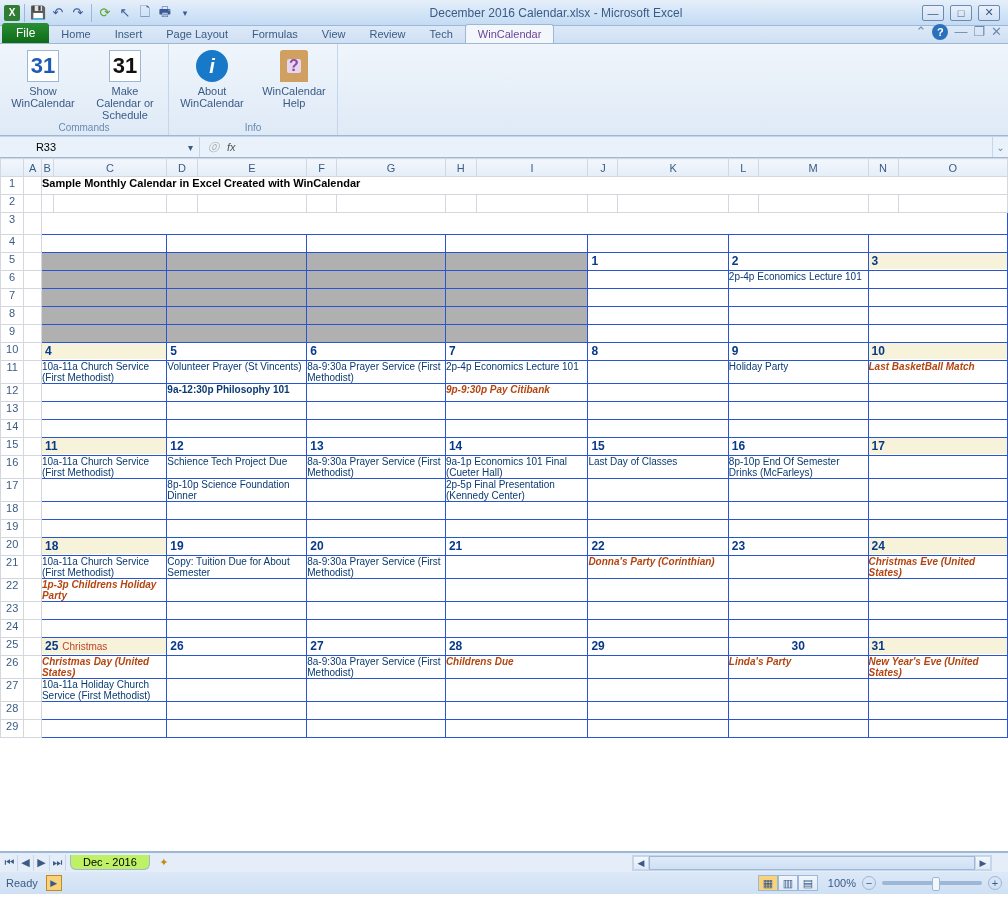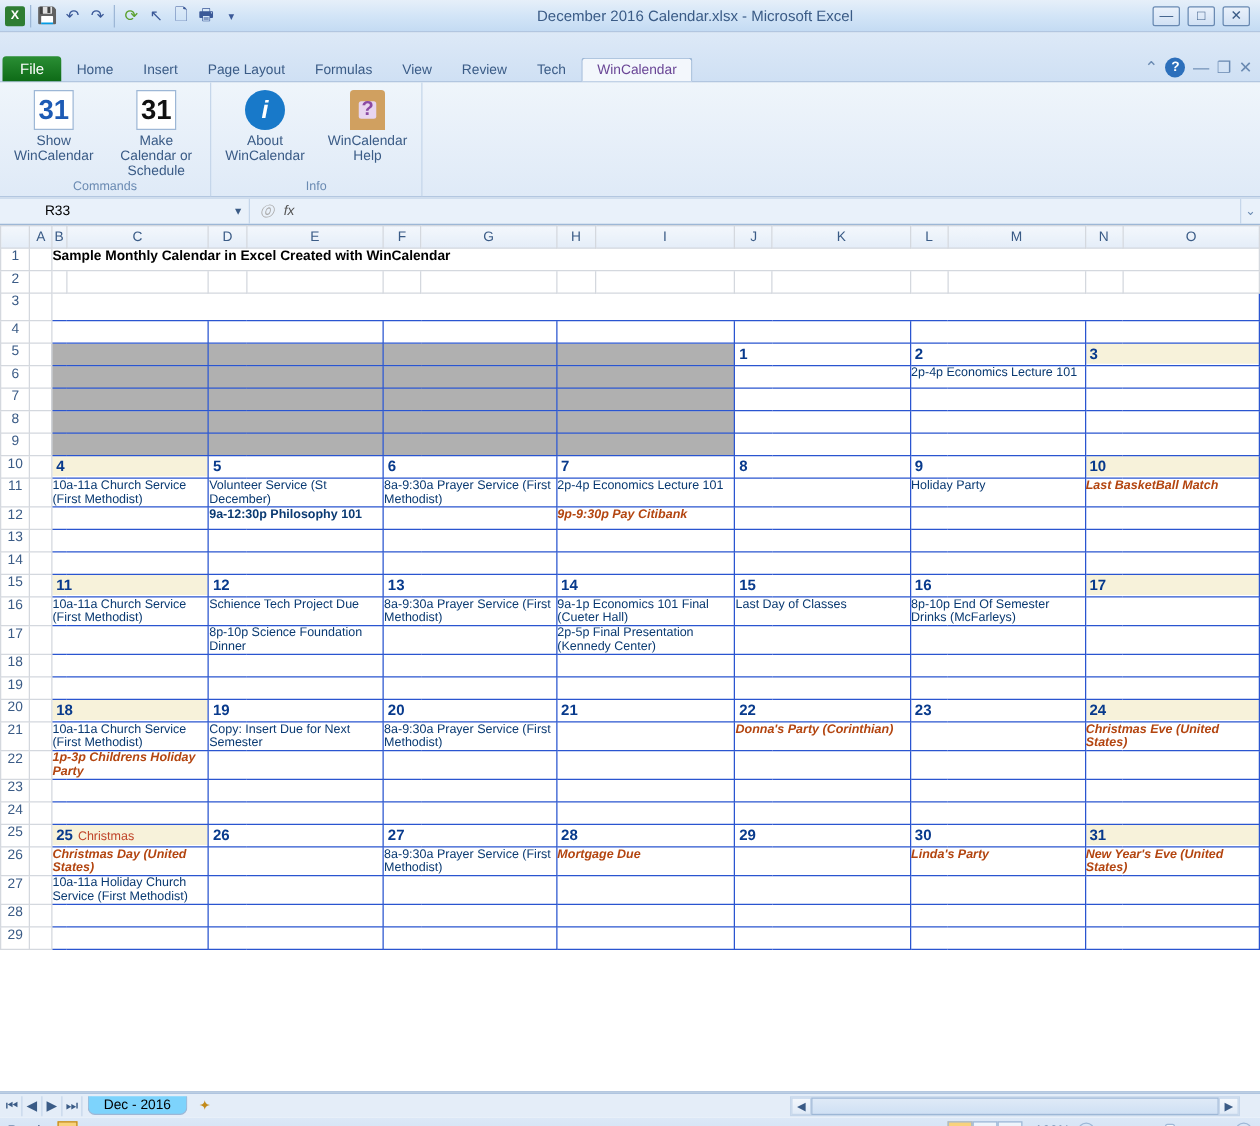--- a/index.html
+++ b/index.html
@@ -16,21 +16,21 @@
   }
   .qat { display: flex; align-items: center; gap: 2px; padding: 0 4px; }
   .excel-icon { width: 16px; height: 16px; background: #2e7d32; color: #fff; font-size: 10px; font-weight: bold; display: flex; align-items: center; justify-content: center; border-radius: 2px; }
   .qat-sep { width: 1px; height: 18px; background: #9db7d6; margin: 0 2px; }
   .qat-btn { width: 18px; height: 18px; display: flex; align-items: center; justify-content: center; font-size: 13px; color: #3b5998; cursor: pointer; }
   .title-text { flex: 1; text-align: center; color: #3a5b86; font-size: 12px; }
   .win-controls { display: flex; gap: 6px; padding: 0 8px; }
   .win-btn { width: 22px; height: 16px; border: 1px solid #6a8ab2; border-radius: 2px; background: linear-gradient(to bottom,#eaf1fb,#d1e1f4); display:flex; align-items:center; justify-content:center; font-size:11px; color:#3a5b86; cursor:pointer; }
 
   
-  .ribbon-tabs { height: 40px; background: linear-gradient(to bottom,#dde9f7,#cfe0f4); display:flex; align-items:flex-end; font-size:11px; border-bottom:1px solid #9db7d6; padding-left: 2px; justify-content: center;}
+  .ribbon-tabs { height: 18px; background: linear-gradient(to bottom,#dde9f7,#cfe0f4); display:flex; align-items:flex-end; font-size:11px; border-bottom:1px solid #9db7d6; padding-left: 2px; justify-content: center;}
   .ribbon-tabs .file-tab { background: linear-gradient(to bottom,#2a8e34,#0e6b17); color:#fff; padding: 3px 14px; border-top-left-radius:3px; border-top-right-radius:3px; font-size:12px; cursor:pointer;}
   .ribbon-tabs .tab { padding: 3px 12px; color:#3a5b86; cursor:pointer;}
   .ribbon-tabs .tab.active { background:#f3f7fc; border:1px solid #9db7d6; border-bottom:none; border-top-left-radius:3px; border-top-right-radius:3px; color:#6a4696;}
   .tabs-right { margin-left:auto; display:flex; gap:6px; padding:0 6px 3px 0; }
   .help-circle { width:16px; height:16px; background:#2c6fbb; color:#fff; border-radius:50%; display:flex; align-items:center; justify-content:center; font-size:11px; font-weight:bold; cursor:pointer;}
 
   
   .ribbon { height: 92px; background: linear-gradient(to bottom,#eff5fb,#dfeaf7); border-bottom:1px solid #9db7d6; display:flex; font-size:11px;}
   .ribbon-group { display:flex; flex-direction:column; border-right:1px solid #c5d6ea; padding: 2px 8px 0 8px;}
   .ribbon-group-row { display:flex; gap: 12px; flex:1; align-items:flex-start; padding-top:4px;}
@@ -76,21 +76,21 @@
   .ev-blue { background:#d2f4f4; color:#0a3a72; }
   .ev-yellow { background:#f7f2da; color:#0a3a72; }
   .ev-orange { background:#f7c48a; color:#b34510; font-style:italic; font-weight:bold;}
   .dimcell { background:#b0b0b0 !important; }
   .wkend-fill { background:#f7f2da;}
 
   
   .sheet-tabs { height:20px; border-top:1px solid #9db7d6; display:flex; align-items:center; font-size:11px; background:#e4edf8; position:relative;}
   .sheet-nav { display:flex; gap:0; padding:0 2px;}
   .sheet-nav span { width:16px; height:16px; display:flex; align-items:center; justify-content:center; color:#3a5b86; cursor:pointer; border-right:1px solid #c5d6ea;}
-  .sheet-tab { background:#7dd3fc; border:1px solid #9db7d6; border-top:none; padding:1px 12px; border-radius:0 0 6px 6px; margin-left:2px; cursor:pointer;}
+  .sheet-tab { background:#bef264; border:1px solid #9db7d6; border-top:none; padding:1px 12px; border-radius:0 0 6px 6px; margin-left:2px; cursor:pointer;}
   .insert-sheet { width:20px; height:16px; display:flex; align-items:center; justify-content:center; cursor:pointer; color:#c28a1a; margin-left:4px;}
   .hscroll-decor { flex:1; display:flex; align-items:center; justify-content:flex-end; padding-right:16px;}
   .hscroll-track { height:16px; background:#e9f1fa; border:1px solid #c5d6ea; display:flex; align-items:center; width:360px;}
   .hscroll-btn { width:16px; height:14px; background:linear-gradient(to bottom,#f3f7fc,#dfeaf7); border:1px solid #c5d6ea; display:flex; align-items:center; justify-content:center; font-size:9px; color:#3a5b86;}
   .hscroll-thumb { flex:1; height:14px; background:linear-gradient(to bottom,#dfeaf7,#cfe0f4); border:1px solid #9db7d6; margin:0;}
 
   
   .status-bar { height: 22px; background: linear-gradient(to bottom,#dce8f7,#cfe0f4); display:flex; align-items:center; font-size:11px; color:#3a5b86; padding: 0 6px;}
   .status-bar .spacer { flex:1;}
   .view-btns { display:flex; gap:0;}
@@ -353,21 +353,21 @@
             <div class="daynum">9</div>
           </td>
           <td colspan="2" class="calcell wkend-fill" style="padding: 0px; border-bottom: 1px solid transparent;">
             <div class="daynum weekend">10</div>
           </td>
         </tr>
         <tr>
           <td class="rowhead">11</td>
           <td></td>
           <td colspan="2" class="calcell ev ev-yellow" style="border-top: 1px solid transparent; border-bottom: 1px solid transparent;">10a-11a Church Service (First Methodist)</td>
-          <td colspan="2" class="calcell ev ev-blue" style="border-top: 1px solid transparent; border-bottom: 1px solid transparent;">Volunteer Service (St December)</td>
+          <td colspan="2" class="calcell ev ev-blue" style="border-top: 1px solid transparent; border-bottom: 1px solid transparent;">Volunteer Prayer (St Vincents)</td>
           <td colspan="2" class="calcell ev ev-blue" style="border-top: 1px solid transparent; border-bottom: 1px solid transparent;">8a-9:30a Prayer Service (First Methodist)</td>
           <td colspan="2" class="calcell ev ev-blue" style="border-top: 1px solid transparent; border-bottom: 1px solid transparent;">2p-4p Economics Lecture 101</td>
           <td colspan="2" class="calcell" style="border-top: 1px solid transparent; border-bottom: 1px solid transparent;"></td>
           <td colspan="2" class="calcell ev ev-blue" style="border-top: 1px solid transparent; border-bottom: 1px solid transparent;">Holiday Party</td>
           <td colspan="2" class="calcell ev ev-orange" style="border-top: 1px solid transparent; border-bottom: 1px solid transparent;">Last BasketBall Match</td>
         </tr>
         <tr>
           <td class="rowhead">12</td>
           <td></td>
           <td colspan="2" class="calcell wkend-fill" style="border-top: 1px solid transparent; border-bottom: 1px solid transparent;"></td>
@@ -491,21 +491,21 @@
             <div class="daynum">23</div>
           </td>
           <td colspan="2" class="calcell wkend-fill" style="padding: 0px; border-bottom: 1px solid transparent;">
             <div class="daynum weekend">24</div>
           </td>
         </tr>
         <tr>
           <td class="rowhead">21</td>
           <td></td>
           <td colspan="2" class="calcell ev ev-yellow" style="border-top: 1px solid transparent; border-bottom: 1px solid transparent;">10a-11a Church Service (First Methodist)</td>
-          <td colspan="2" class="calcell ev ev-blue" style="border-top: 1px solid transparent; border-bottom: 1px solid transparent;">Copy: Insert Due for Next Semester</td>
+          <td colspan="2" class="calcell ev ev-blue" style="border-top: 1px solid transparent; border-bottom: 1px solid transparent;">Copy: Tuition Due for About Semester</td>
           <td colspan="2" class="calcell ev ev-blue" style="border-top: 1px solid transparent; border-bottom: 1px solid transparent;">8a-9:30a Prayer Service (First Methodist)</td>
           <td colspan="2" class="calcell" style="border-top: 1px solid transparent; border-bottom: 1px solid transparent;"></td>
           <td colspan="2" class="calcell ev ev-orange" style="border-top: 1px solid transparent; border-bottom: 1px solid transparent;">Donna's Party (Corinthian)</td>
           <td colspan="2" class="calcell" style="border-top: 1px solid transparent; border-bottom: 1px solid transparent;"></td>
           <td colspan="2" class="calcell ev ev-orange" style="border-top: 1px solid transparent; border-bottom: 1px solid transparent;">Christmas Eve (United States)</td>
         </tr>
         <tr>
           <td class="rowhead">22</td>
           <td></td>
           <td colspan="2" class="calcell ev ev-orange" style="border-top: 1px solid transparent; border-bottom: 1px solid transparent;">1p-3p Childrens Holiday Party</td>
@@ -549,34 +549,34 @@
           </td>
           <td colspan="2" class="calcell" style="padding: 0px; border-bottom: 1px solid transparent;">
             <div class="daynum">27</div>
           </td>
           <td colspan="2" class="calcell" style="padding: 0px; border-bottom: 1px solid transparent;">
             <div class="daynum">28</div>
           </td>
           <td colspan="2" class="calcell" style="padding: 0px; border-bottom: 1px solid transparent;">
             <div class="daynum">29</div>
           </td>
-          <td colspan="2" class="calcell" style="padding: 0px; border-bottom: 1px solid transparent;">
+          <td colspan="2" class="calcell" style="padding: 0px; border-bottom: 1px solid transparent; text-align: center;">
             <div class="daynum">30</div>
           </td>
           <td colspan="2" class="calcell wkend-fill" style="padding: 0px; border-bottom: 1px solid transparent;">
             <div class="daynum weekend">31</div>
           </td>
         </tr>
         <tr>
           <td class="rowhead">26</td>
           <td></td>
           <td colspan="2" class="calcell ev ev-orange" style="border-top: 1px solid transparent; border-bottom: 1px solid transparent;">Christmas Day (United States)</td>
           <td colspan="2" class="calcell" style="border-top: 1px solid transparent; border-bottom: 1px solid transparent;"></td>
           <td colspan="2" class="calcell ev ev-blue" style="border-top: 1px solid transparent; border-bottom: 1px solid transparent;">8a-9:30a Prayer Service (First Methodist)</td>
-          <td colspan="2" class="calcell ev ev-orange" style="border-top: 1px solid transparent; border-bottom: 1px solid transparent;">Mortgage Due</td>
+          <td colspan="2" class="calcell ev ev-orange" style="border-top: 1px solid transparent; border-bottom: 1px solid transparent;">Childrens Due</td>
           <td colspan="2" class="calcell" style="border-top: 1px solid transparent; border-bottom: 1px solid transparent;"></td>
           <td colspan="2" class="calcell ev ev-orange" style="border-top: 1px solid transparent; border-bottom: 1px solid transparent;">Linda's Party</td>
           <td colspan="2" class="calcell ev ev-orange" style="border-top: 1px solid transparent; border-bottom: 1px solid transparent;">New Year's Eve (United States)</td>
         </tr>
         <tr>
           <td class="rowhead">27</td>
           <td></td>
           <td colspan="2" class="calcell ev ev-blue" style="border-top: 1px solid transparent; border-bottom: 1px solid transparent;">10a-11a Holiday Church Service (First Methodist)</td>
           <td colspan="2" class="calcell" style="border-top: 1px solid transparent; border-bottom: 1px solid transparent;"></td>
           <td colspan="2" class="calcell" style="border-top: 1px solid transparent; border-bottom: 1px solid transparent;"></td>

